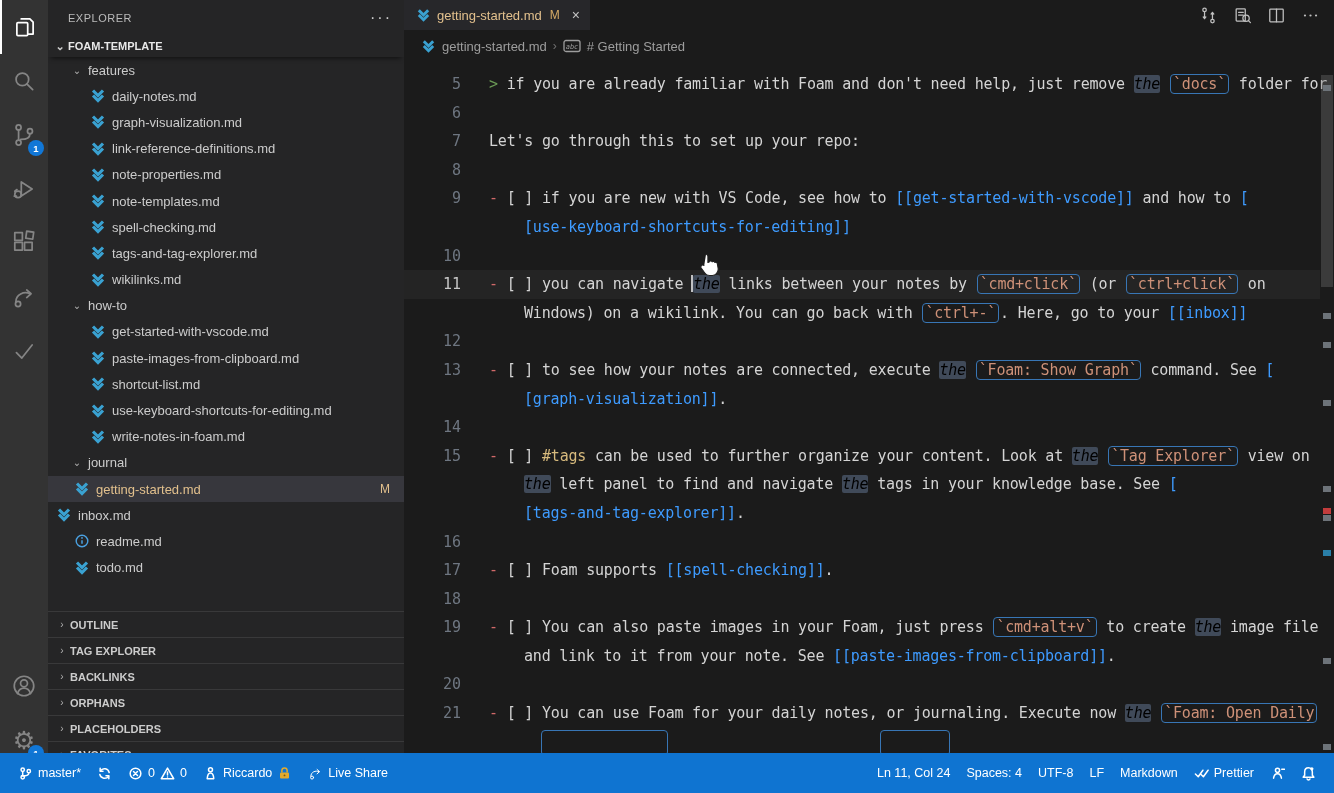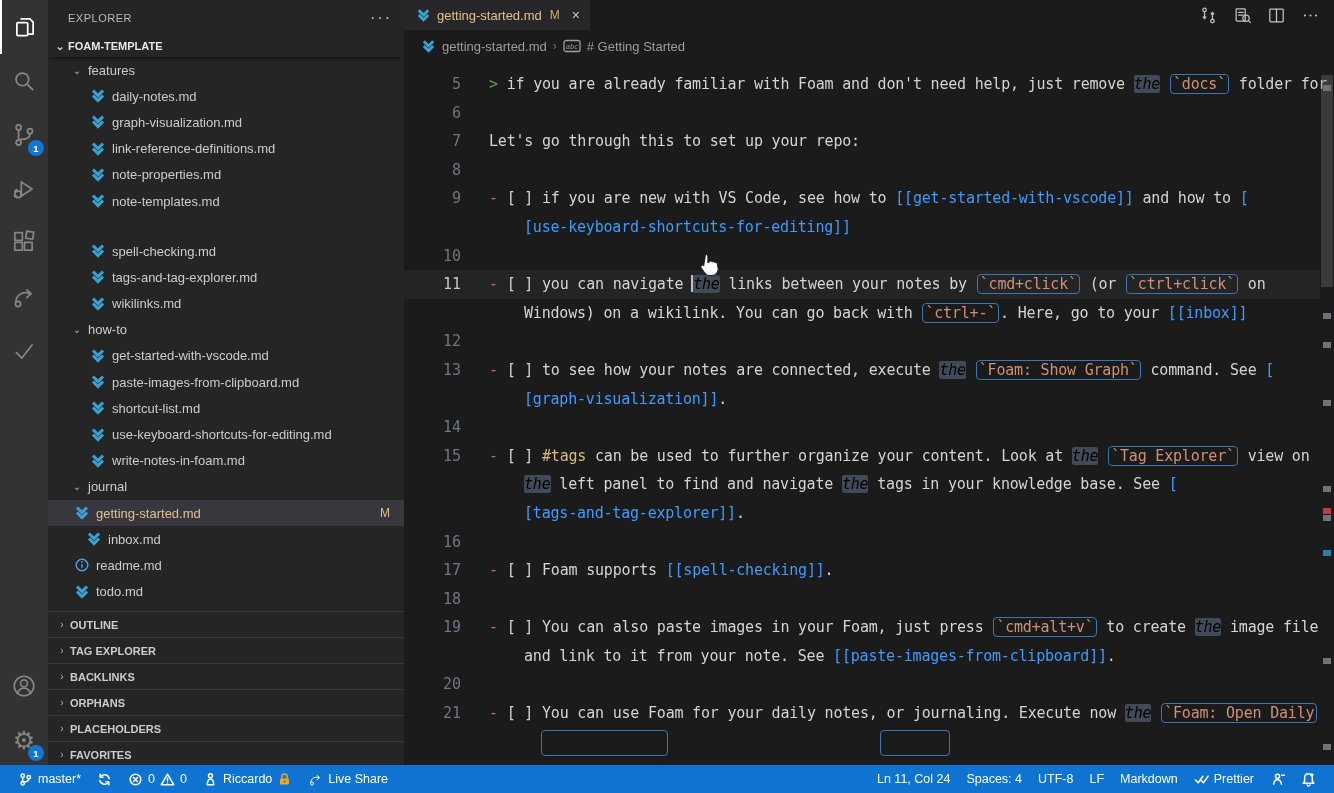--- a/index.html
+++ b/index.html
@@ -82,21 +82,21 @@
   .scrollbar { position:absolute; right:0; top:0; width:14px; bottom:0; }
   .slider { position:absolute; left:1px; right:1px; background:rgba(121,121,121,.35); }
   .ovmark { position:absolute; right:3px; width:8px; height:6px; background:#6d7379; }
   .ovmark.red { background:#c23c3c; }
   .ovmark.teal { background:#2a7fa8; }
 
   
   .pointer { position:absolute; z-index:50; pointer-events:none; }
 
   
-  .statusbar { position:absolute; left:0; right:0; bottom:0; height:28px; background:#0f74d1;
+  .statusbar { position:absolute; left:0; right:0; bottom:0; height:40px; background:#0f74d1;
     color:#ffffff; display:flex; align-items:center; font-size:12.5px; padding:0 10px; z-index:10; }
   .sb-group { display:flex; align-items:center; height:100%; }
   .sb-group.right { margin-left:auto; }
   .sb-item { display:flex; align-items:center; gap:5px; padding:0 8px; height:100%; cursor:pointer;
     white-space:nowrap; }
   .sb-item svg { width:15px; height:15px; display:block; }
 </style>
 </head>
 <body>
 
@@ -236,21 +236,21 @@
         </div>
         <div class="tree-row" style="padding-left: 42px;">
           <span class="ficon">
             <svg viewBox="0 0 16 16">
               <polyline points="3,2.5 8,7.5 13,2.5" fill="none" stroke="#3aa2d2" stroke-width="3.1"></polyline>
               <polyline points="3,7.5 8,12.5 13,7.5" fill="none" stroke="#3aa2d2" stroke-width="3.1"></polyline>
             </svg>
           </span>
           <span class="lbl">note-templates.md</span>
         </div>
-        <div class="tree-row" style="padding-left: 42px; margin-top: 24px;">
+        <div class="tree-row" style="padding-left: 42px;">
           <span class="ficon">
             <svg viewBox="0 0 16 16">
               <polyline points="3,2.5 8,7.5 13,2.5" fill="none" stroke="#3aa2d2" stroke-width="3.1"></polyline>
               <polyline points="3,7.5 8,12.5 13,7.5" fill="none" stroke="#3aa2d2" stroke-width="3.1"></polyline>
             </svg>
           </span>
           <span class="lbl">spell-checking.md</span>
         </div>
         <div class="tree-row" style="padding-left: 42px;">
           <span class="ficon">
@@ -326,21 +326,21 @@
         <div class="tree-row selected" style="padding-left: 26px;">
           <span class="ficon">
             <svg viewBox="0 0 16 16">
               <polyline points="3,2.5 8,7.5 13,2.5" fill="none" stroke="#3aa2d2" stroke-width="3.1"></polyline>
               <polyline points="3,7.5 8,12.5 13,7.5" fill="none" stroke="#3aa2d2" stroke-width="3.1"></polyline>
             </svg>
           </span>
           <span class="lbl">getting-started.md</span>
           <span class="fbadge">M</span>
         </div>
-        <div class="tree-row" style="padding-left: 38px;">
+        <div class="tree-row" style="padding-left: 8px;">
           <span class="ficon">
             <svg viewBox="0 0 16 16">
               <polyline points="3,2.5 8,7.5 13,2.5" fill="none" stroke="#3aa2d2" stroke-width="3.1"></polyline>
               <polyline points="3,7.5 8,12.5 13,7.5" fill="none" stroke="#3aa2d2" stroke-width="3.1"></polyline>
             </svg>
           </span>
           <span class="lbl">inbox.md</span>
         </div>
         <div class="tree-row" style="padding-left: 26px;">
           <span class="ficon">

